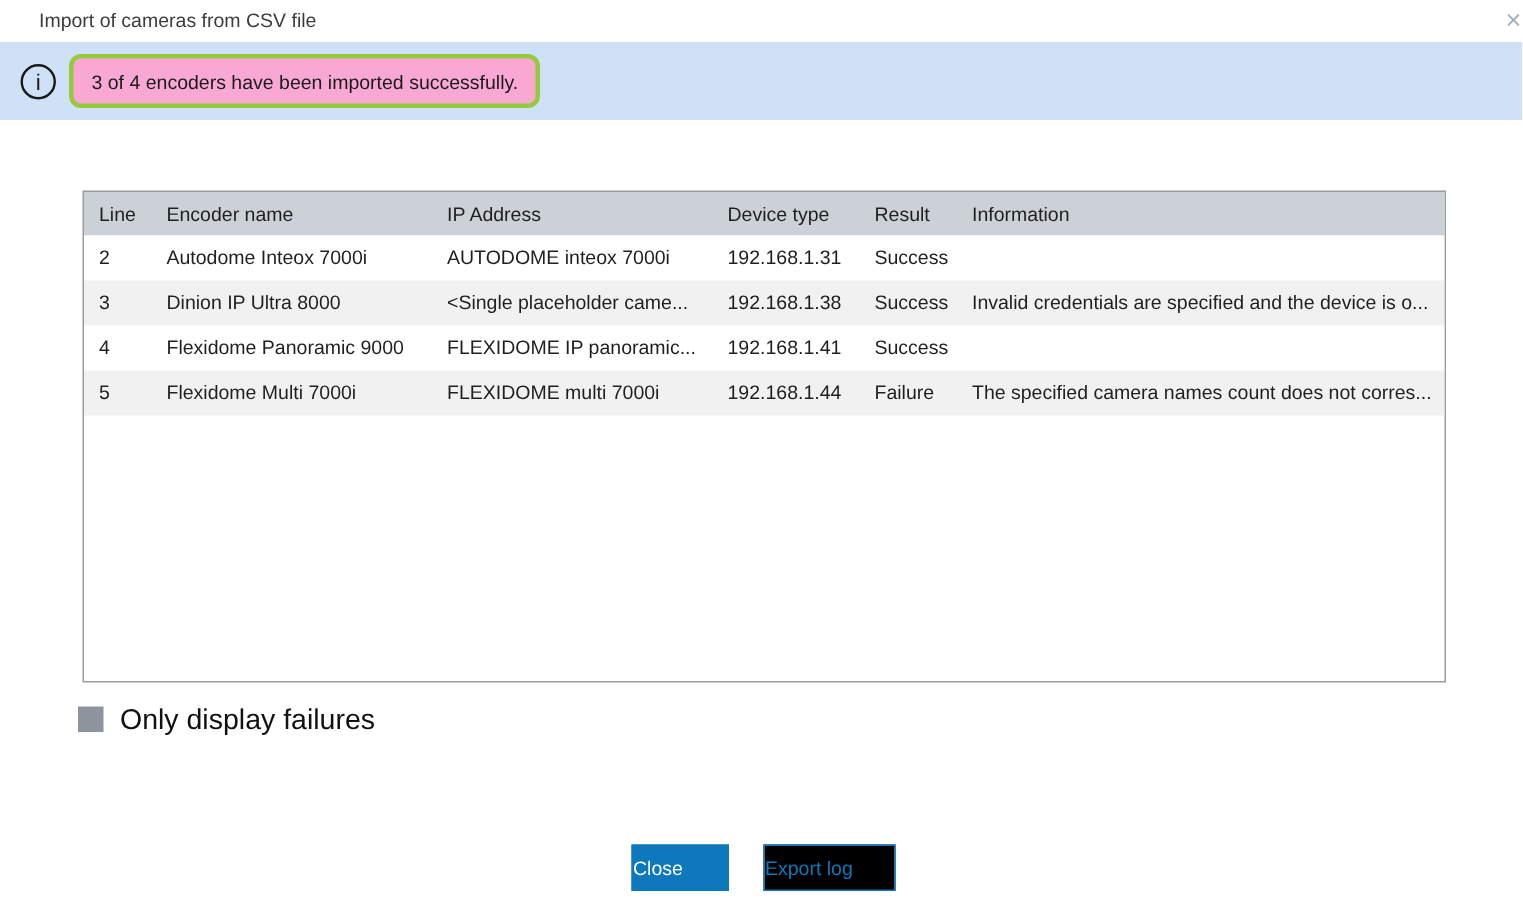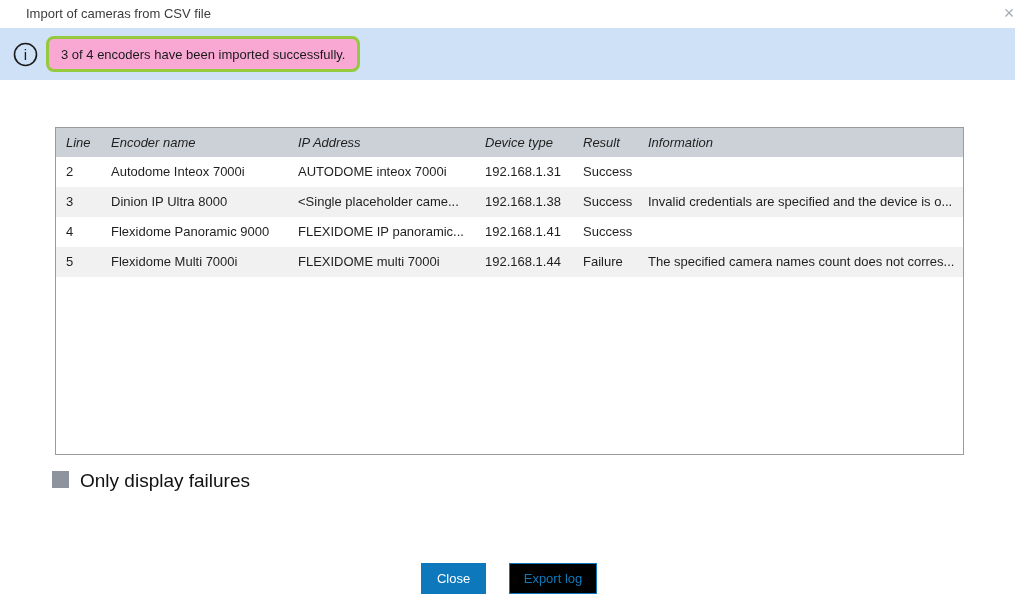--- a/index.html
+++ b/index.html
@@ -50,21 +50,21 @@
     position: absolute; left: 55px; top: 127px; width: 909px; height: 328px;
     border: 1px solid #9b9b9b; background: #ffffff; overflow: hidden;
   }
   .t-grid {
     display: grid;
     grid-template-columns: 45px 187px 187px 98px 65px 1fr;
   }
   .t-head {
     background: #ccd1d7; height: 29px;
   }
-  .t-head .cell { line-height: 29px; color: #1f1f1f; font-style: italic; }
+  .t-head .cell { line-height: 29px; color: #1f1f1f; }
   .t-row { height: 30px; background: #ffffff; }
   .t-row.alt { background: #f1f1f1; }
   .t-row .cell { line-height: 30px; }
   .cell {
     font-size: 13px;
     padding: 0 8px 0 10px;
     white-space: nowrap; overflow: hidden;
   }
 
   
@@ -75,21 +75,21 @@
   }
   .checkbox-label {
     position: absolute; left: 28px; top: 1px; line-height: 17px;
     font-size: 19px; color: #111; white-space: nowrap;
   }
 
   
   .btn {
     position: absolute; top: 563px; height: 31px;
     font-family: "Liberation Sans", sans-serif; font-size: 13px;
-    cursor: pointer; text-align: center;
+    cursor: pointer; text-align: left;
   }
   .btn-close {
     left: 421px; width: 65px;
     background: #0d78bc; color: #ffffff; border: 1px solid #0d78bc;
   }
   .btn-export {
     left: 509px; width: 88px;
     background: #000000; color: #0d78bc; border: 1px solid #0d78bc;
   }
 </style>

